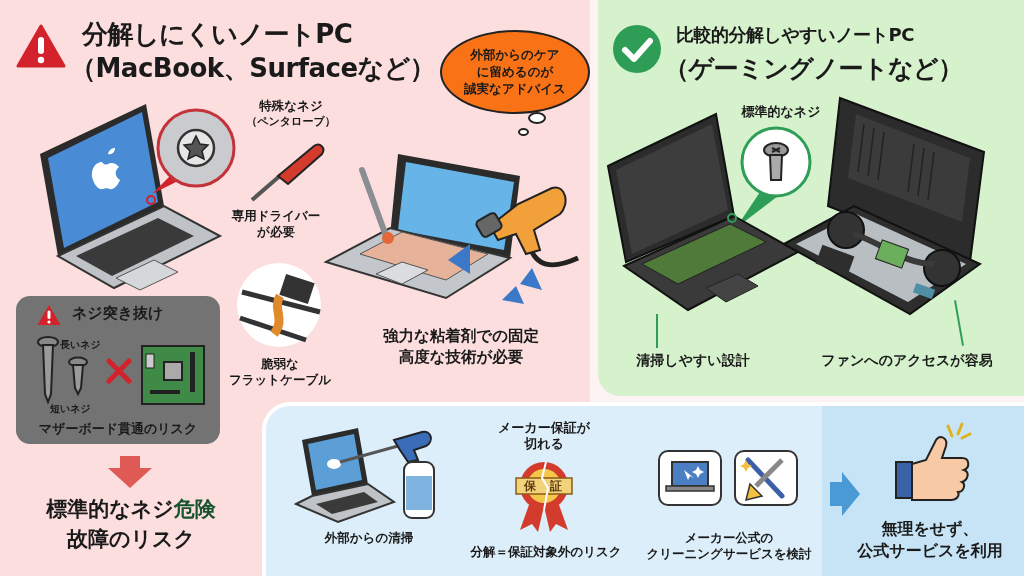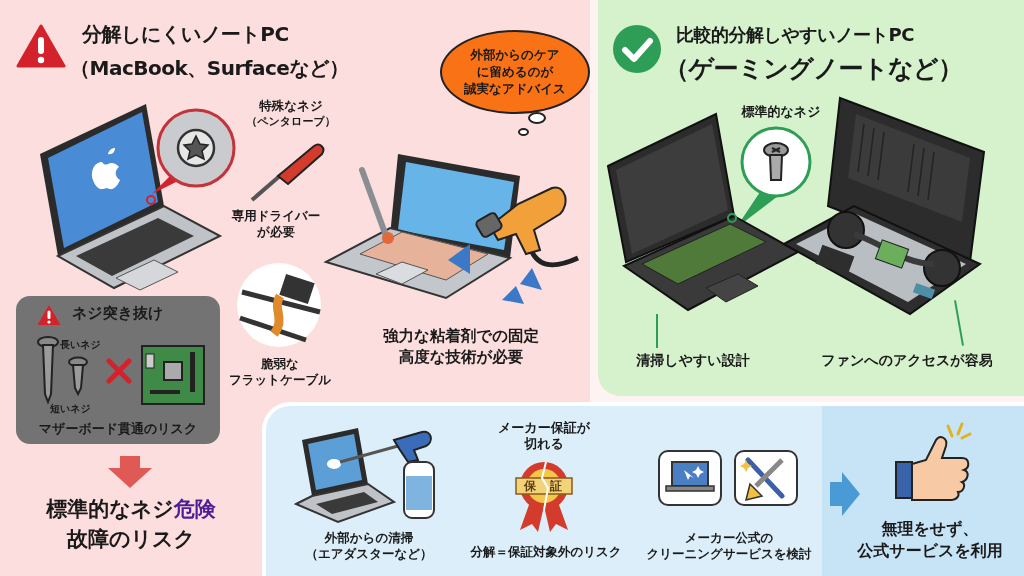--- a/index.html
+++ b/index.html
@@ -6,25 +6,25 @@
   html, body { width: 1024px; height: 576px; overflow: hidden; background: #fdf3f2; }
   body { font-family: "DejaVu Sans", "Liberation Sans", sans-serif; color: #1a1a1a; position: relative; }
 
   .panel { position: absolute; }
   .panel-bad { left: 0; top: 0; width: 590px; height: 576px; background: #fbdedd; }
   .panel-good { left: 598px; top: 0; width: 426px; height: 396px; background: #d6f2cc; border-bottom-left-radius: 22px; }
   .panel-tips { left: 262px; top: 402px; width: 762px; height: 174px; background: #dbeefa; border-top-left-radius: 28px; border: 4px solid #ffffff; border-right: none; border-bottom: none; }
   .panel-tips-right { position: absolute; left: 556px; top: 0; width: 206px; height: 170px; background: #c7e4f6; }
 
   .abs { position: absolute; }
-  .title { font-weight: bold; font-size: 20px; line-height: 33px; letter-spacing: -0.5px; }
+  .title { font-weight: bold; font-size: 26px; line-height: 33px; letter-spacing: -0.5px; }
   .label { font-weight: bold; font-size: 12.5px; line-height: 16px; text-align: center; }
   .label-md { font-weight: bold; font-size: 15.5px; line-height: 21px; text-align: center; }
   .label-lg { font-weight: bold; font-size: 21px; line-height: 30px; text-align: center; }
-  .danger { color: #4c1d95; font-family: Liberation Serif, serif; }
+  .danger { color: #14532d; font-family: Liberation Serif, serif; }
 
   .bubble { background: #f97316; border: 2.5px solid #222; border-radius: 50%; display: flex; align-items: center; justify-content: center; font-family: Liberation Serif, serif; }
   .card { background: #737373; border-radius: 14px; }
   .icon-tile { background: #fff; border: 2.5px solid #333; border-radius: 10px; }
 </style>
 </head>
 <body>
 
 <div class="panel panel-bad">
 
@@ -210,21 +210,20 @@
     <path d="M2 78 L18 70 L74 58 L100 76 L44 96 Z" fill="#bfc3c8" stroke="#333" stroke-width="2"></path>
     <path d="M22 78 L70 66 L84 76 L38 88 Z" fill="#3a3a3a"></path>
     <ellipse cx="40" cy="38" rx="7" ry="5" fill="#fff"></ellipse>
     <line x1="46" y1="36" x2="104" y2="20" stroke="#555" stroke-width="3"></line>
     <path d="M100 14 L128 6 C138 4 140 16 132 20 L120 24 L124 34 L114 36 L106 24 Z" fill="#3b6cb8" stroke="#222" stroke-width="2"></path>
     <rect x="110" y="36" width="30" height="56" rx="8" fill="#ffffff" stroke="#333" stroke-width="2"></rect>
     <rect x="112" y="50" width="26" height="34" fill="#7fb3e0"></rect>
   </svg>
   <div class="abs label" style="left:28px;top:124px;width:150px;">
     <div>外部からの清掃</div>
-    <div>（エアダスターなど）</div>
   </div>
 
   <div class="abs label" style="left:218px;top:14px;width:120px;font-size:13px;">
     <div>メーカー保証が</div>
     <div>切れる</div>
   </div>
   <div class="abs" style="left:248px;top:52px;width:60px;height:76px;">
     <svg class="abs" style="left:0;top:0;" width="60" height="76" viewBox="0 0 60 76">
       <path d="M16 44 L6 72 L18 66 L24 74 L30 48 Z" fill="#d33b2c"></path>
       <path d="M44 44 L54 72 L42 66 L36 74 L30 48 Z" fill="#d33b2c"></path>

